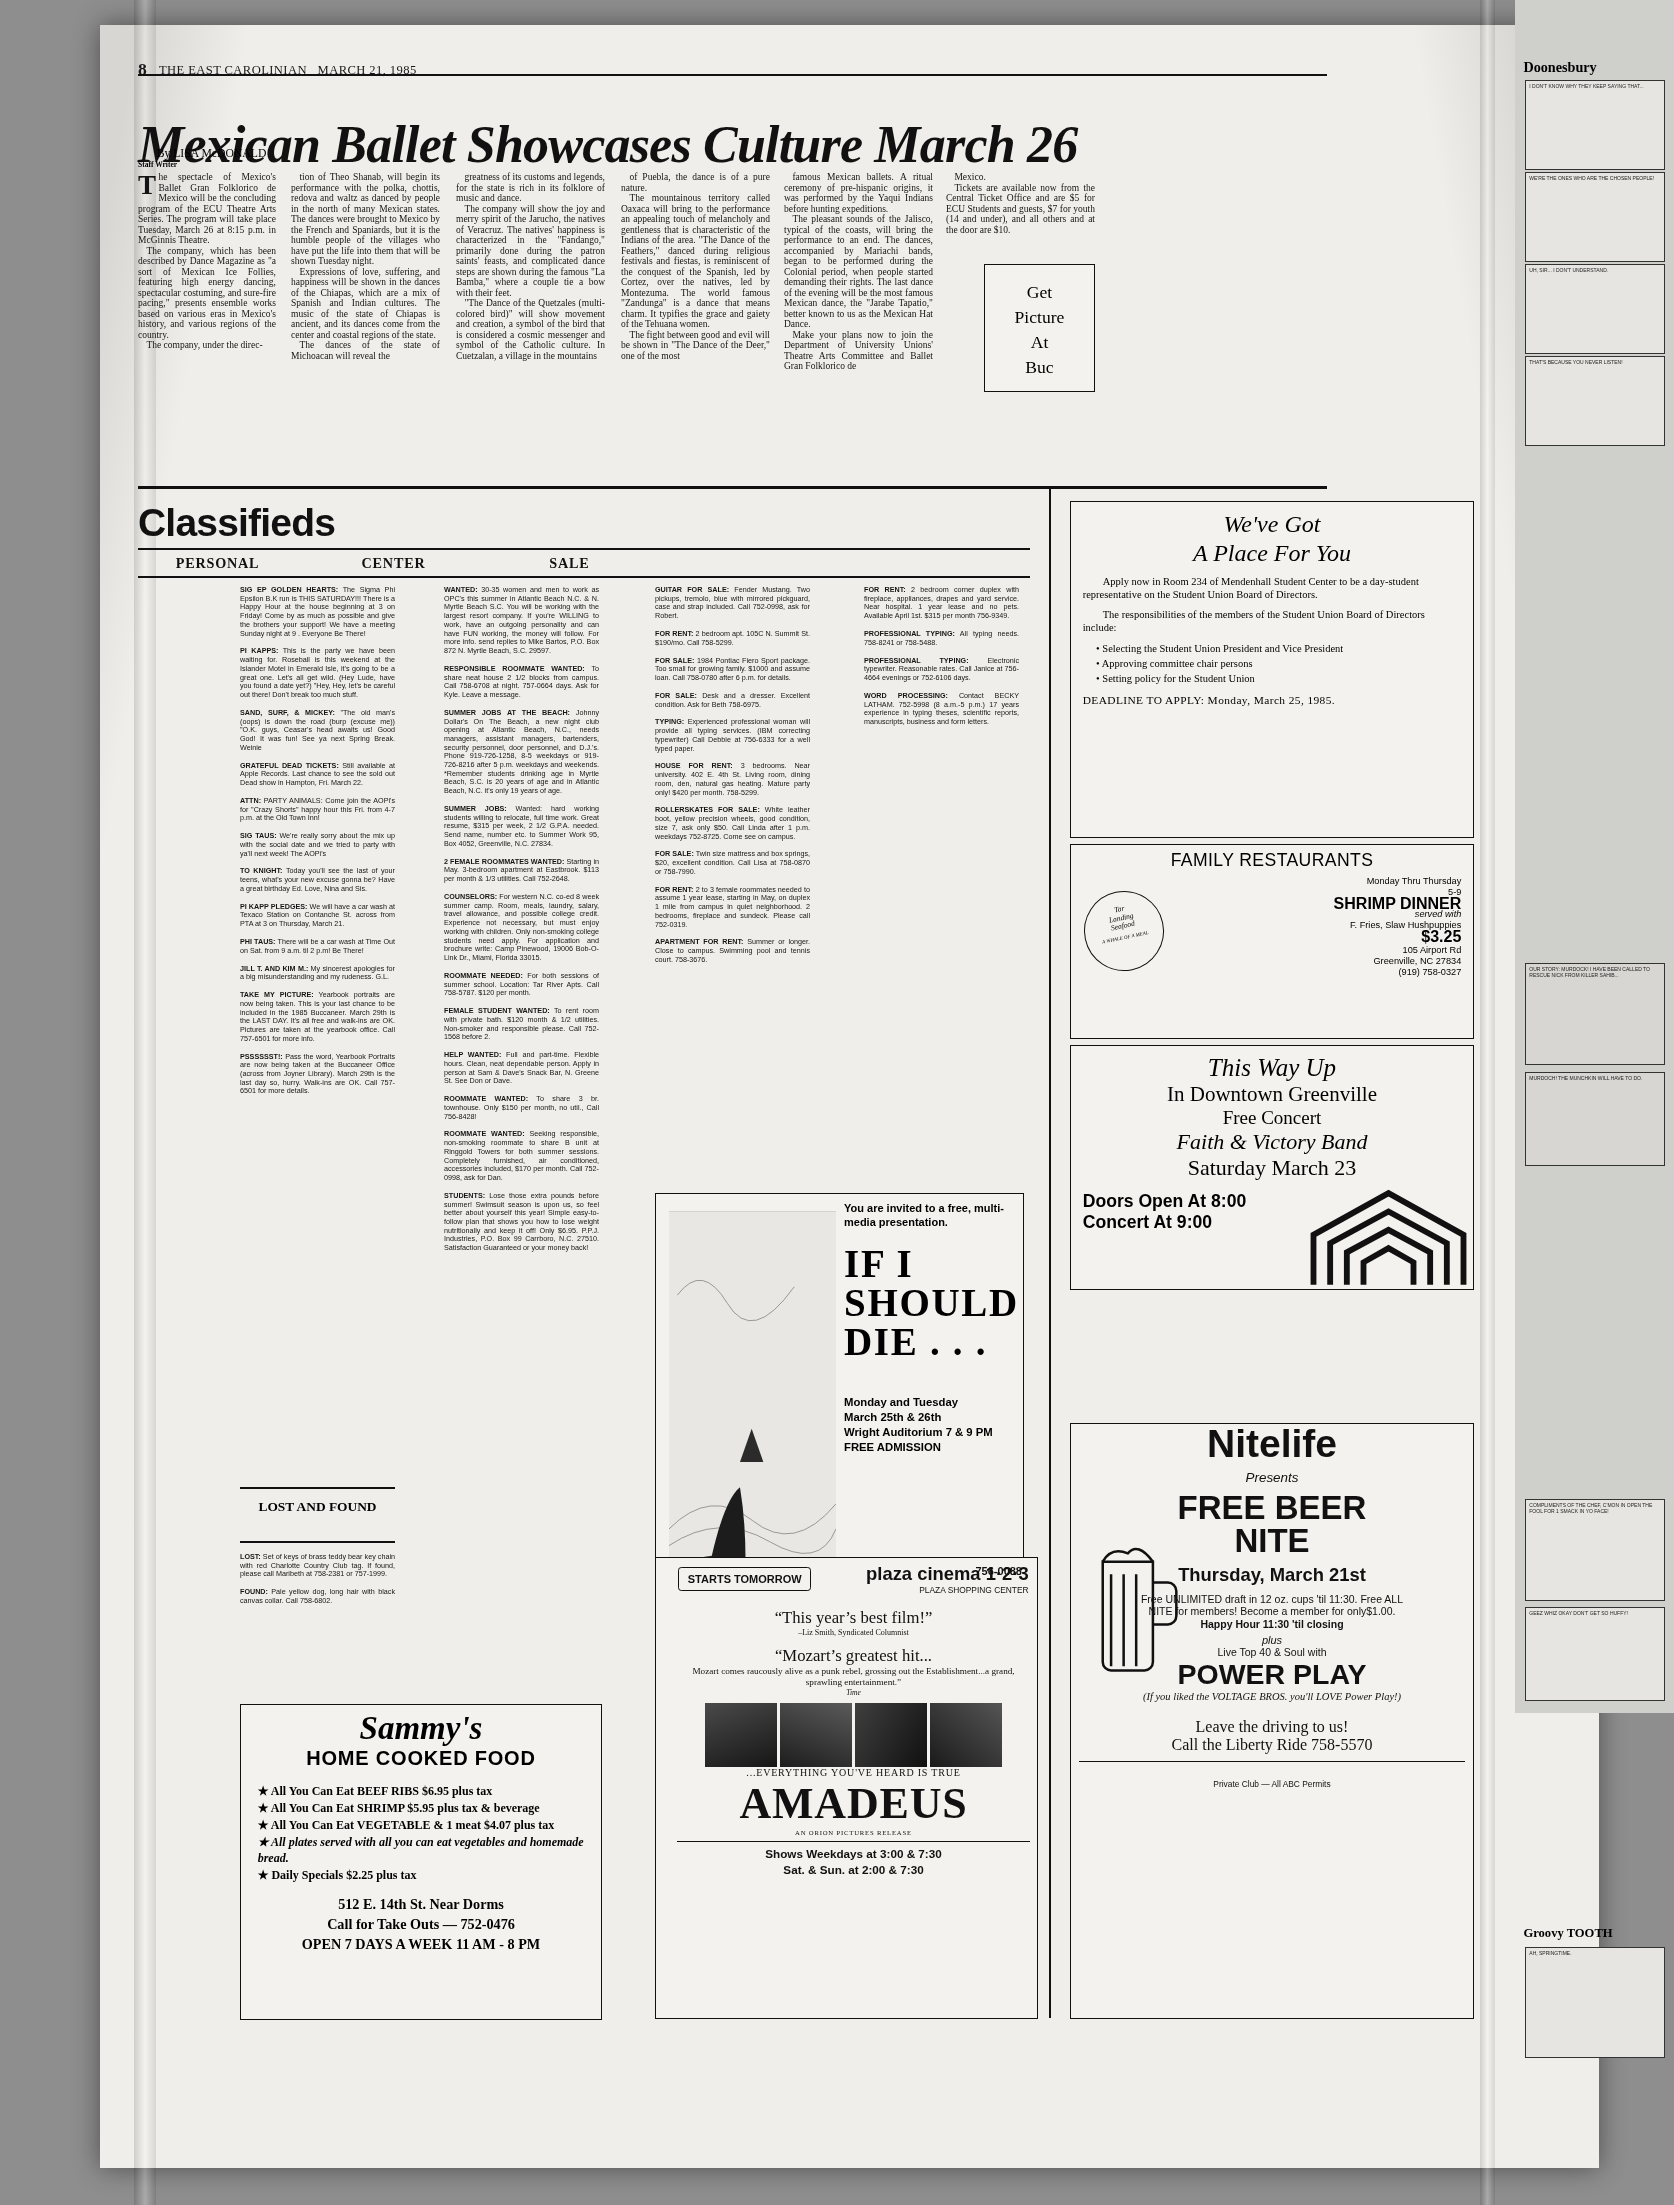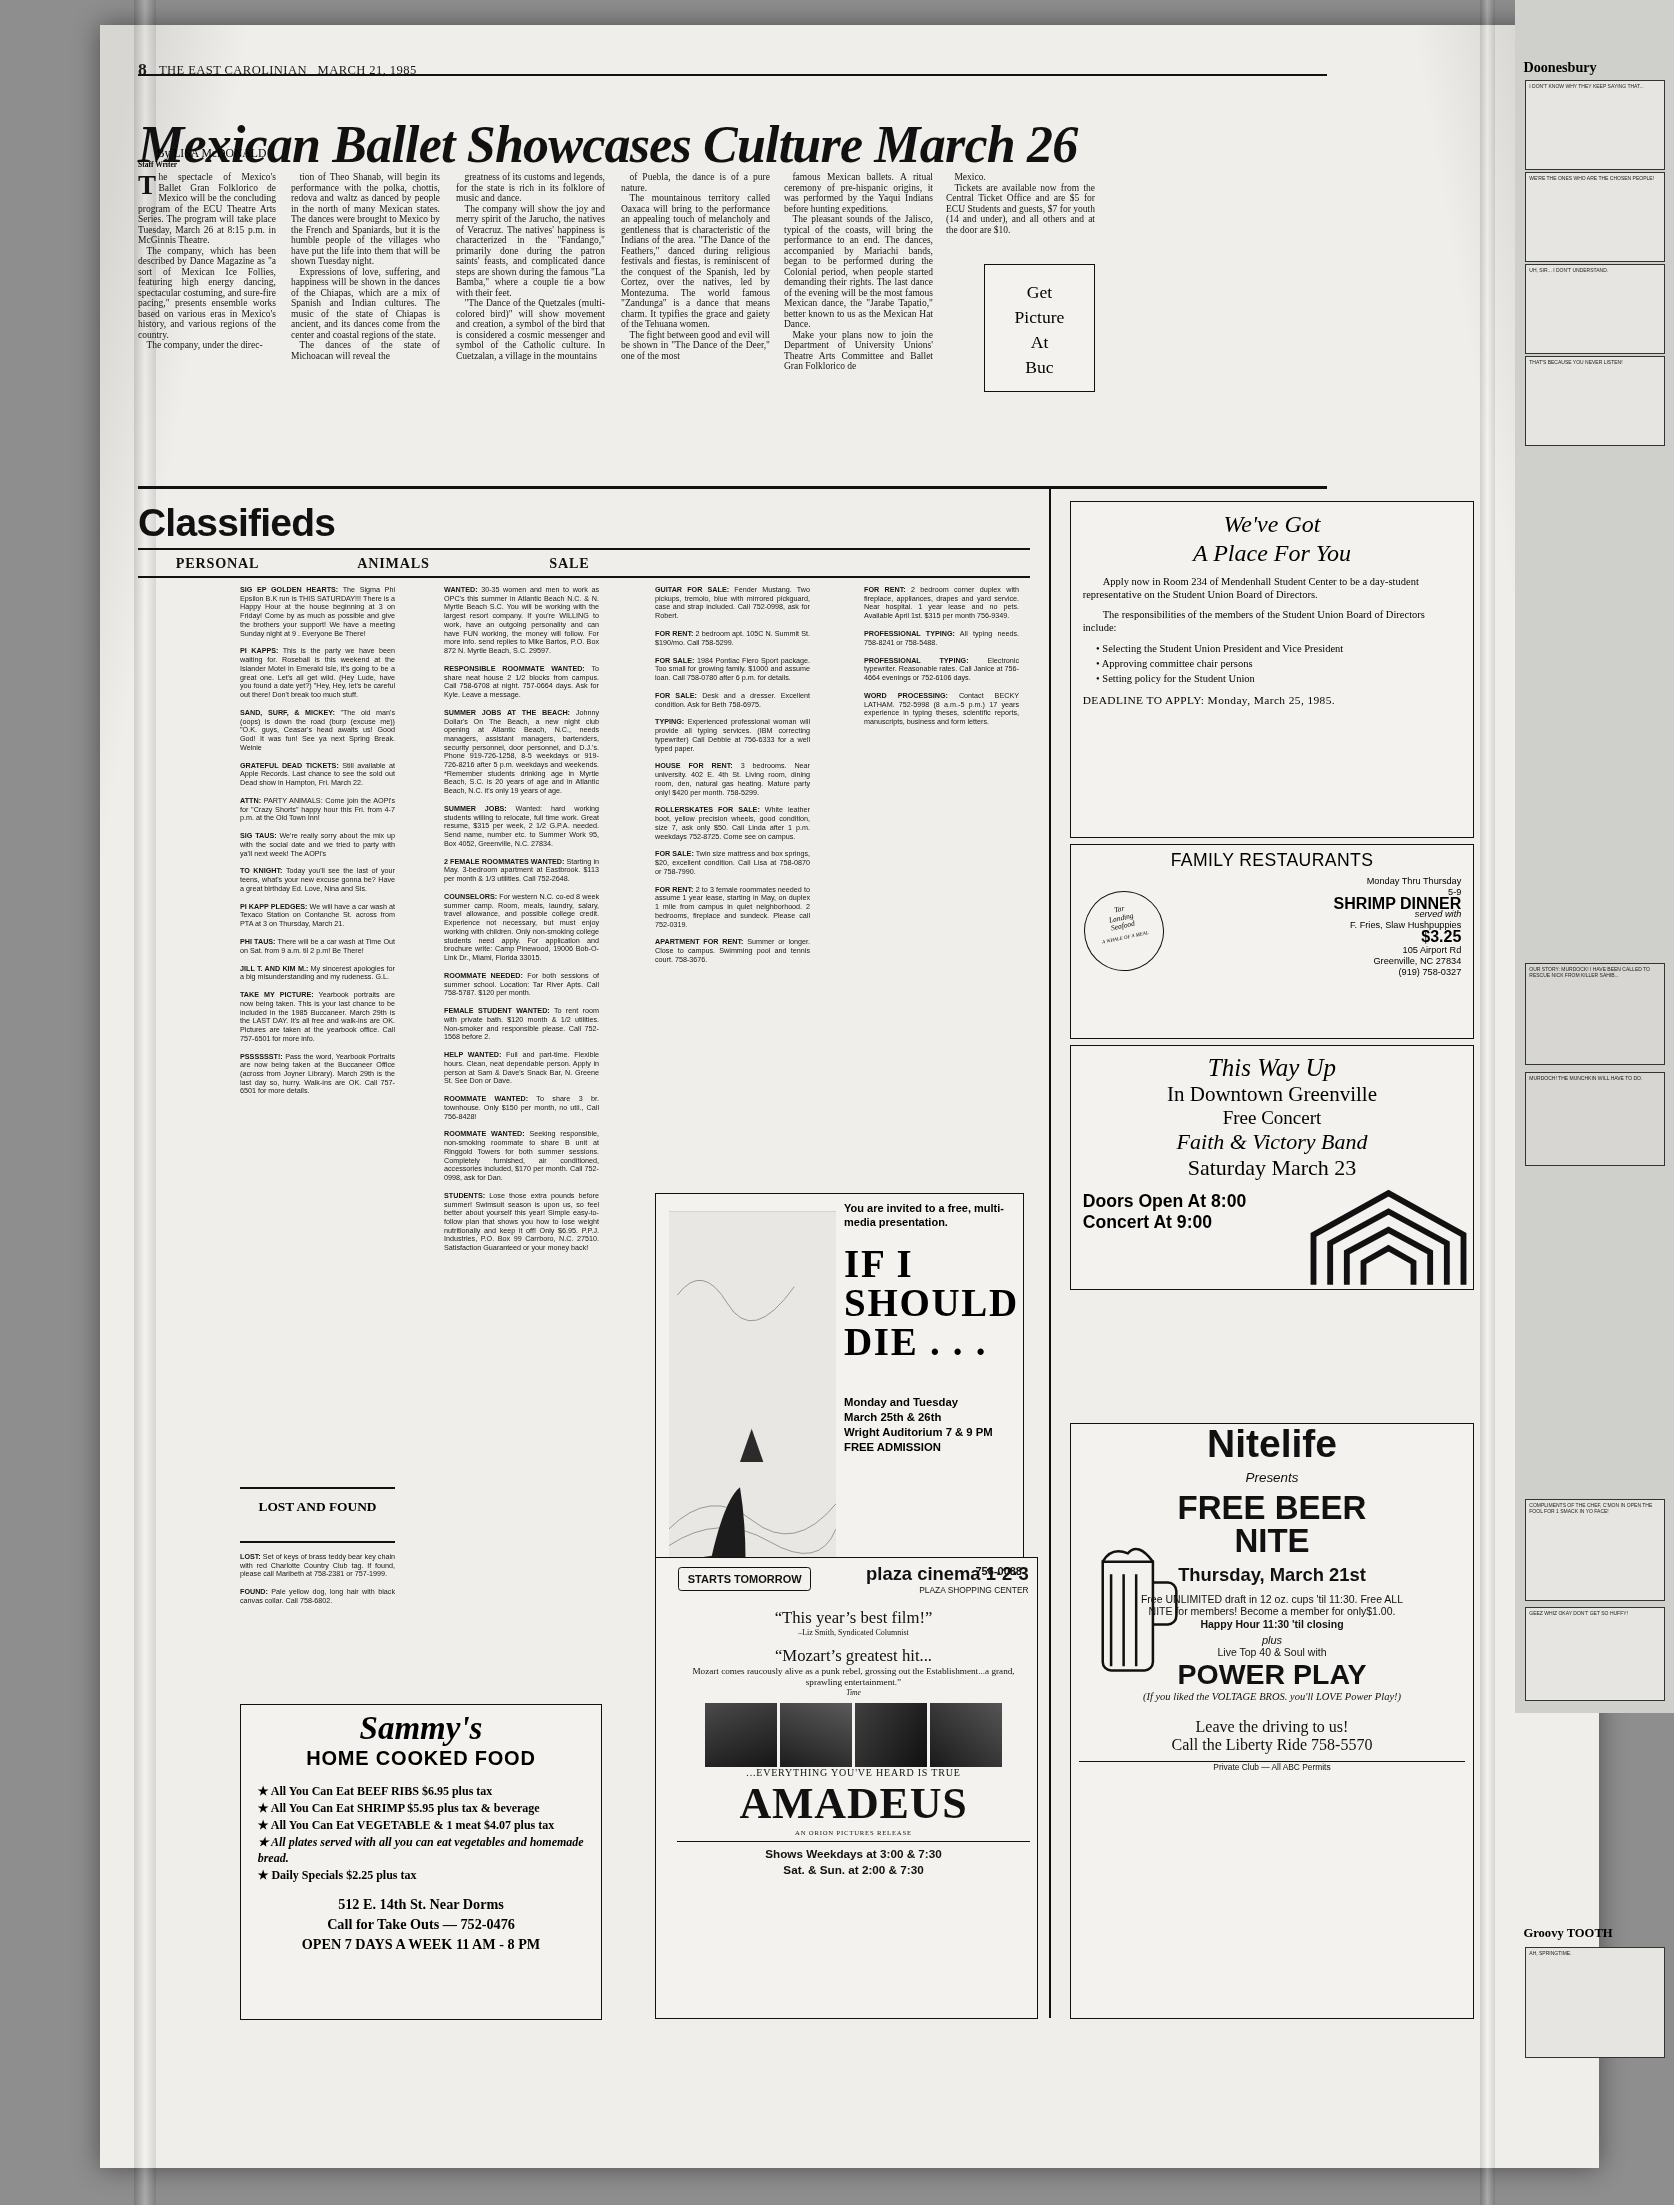--- a/index.html
+++ b/index.html
@@ -145,21 +145,21 @@
       <div>At</div>
       <div>Buc</div>
     </div>
   </div>
 
   <div class="rule" style="left:138px;top:486px;width:1189px;height:2.5px"></div>
   <div class="classifieds-title">Classifieds</div>
   <div class="rule" style="left:138px;top:548px;width:892px;height:1.7px"></div>
 
   <div class="colhead" style="left:138px;top:555px;width:159px">PERSONAL</div>
-  <div class="colhead" style="left:314px;top:555px;width:159px">ANIMALS</div>
+  <div class="colhead" style="left:314px;top:555px;width:159px">CENTER</div>
   <div class="colhead" style="left:490px;top:555px;width:159px">SALE</div>
   <div class="rule" style="left:138px;top:576px;width:892px;height:1.7px"></div>
 
   <div class="adcol" id="cc-personal" style="left:240px;top:586px;width:155px;">
       <div class="ad"><b>SIG EP GOLDEN HEARTS:</b> The Sigma Phi Epsilon B.K run is THIS SATURDAY!!! There is a Happy Hour at the house beginning at 3 on Friday! Come by as much as possible and give the brothers your support! We have a meeting Sunday night at 9 . Everyone Be There!</div>
       <div class="ad"><b>PI KAPPS:</b> This is the party we have been waiting for. Roseball is this weekend at the Islander Motel in Emerald Isle, it's going to be a great one. Let's all get wild. (Hey Lude, have you found a date yet?) "Hey, Hey, let's be careful out there! Don't break too much stuff.</div>
       <div class="ad"><b>SAND, SURF, &amp; MICKEY:</b> "The old man's (oops) is down the road (burp (excuse me)) "O.K. guys, Ceasar's head awaits us! Good God! It was fun! See ya next Spring Break. Weinie</div>
       <div class="ad"><b>GRATEFUL DEAD TICKETS:</b> Still available at Apple Records. Last chance to see the sold out Dead show in Hampton, Fri. March 22.</div>
       <div class="ad"><b>ATTN:</b> PARTY ANIMALS: Come join the AOPi's for "Crazy Shorts" happy hour this Fri. from 4-7 p.m. at the Old Town Inn!</div>
       <div class="ad"><b>SIG TAUS:</b> We're really sorry about the mix up with the social date and we tried to party with ya'll next week! The AOPi's</div>
@@ -341,21 +341,21 @@
     <div class="free">NITE</div>
     <div class="thu" style="margin-top:6.7px">Thursday, March 21st</div>
     <div class="sm" style="margin:6.7px 59px 0">Free UNLIMITED draft in 12 oz. cups 'til 11:30. Free ALL NITE for members! Become a member for only$1.00.</div>
     <div class="sm" style="font-weight:bold">Happy Hour 11:30 'til closing</div>
     <div style="font-style:italic;font-size:11px;margin-top:3.3px">plus</div>
     <div class="sm">Live Top 40 &amp; Soul with</div>
     <div class="pp">POWER PLAY</div>
     <div style="font-style:italic;font-size:10.5px;font-family:'Liberation Serif',serif">(If you liked the VOLTAGE BROS. you'll LOVE Power Play!)</div>
     <div style="font-family:'Liberation Serif',serif;font-size:16px;margin-top:16px">Leave the driving to us!</div>
     <div style="font-family:'Liberation Serif',serif;font-size:16px">Call the Liberty Ride 758-5570</div>
-    <div style="border-top:0.8px solid #111;margin:6.7px 8.4px 0;font-size:8.4px;padding-top:0">Private Club — All ABC Permits</div>
+    <div style="border-top:0.8px solid #111;margin:6.7px 8.4px 0;font-size:8.4px;padding-top:17px">Private Club — All ABC Permits</div>
     <svg style="position:absolute;left:15px;top:100px;width:92px;height:159px" viewBox="0 0 110 190">
       <g stroke="#111" stroke-width="3" fill="none">
         <path d="M20 45 h60 v120 a10 10 0 0 1 -10 10 h-40 a10 10 0 0 1 -10 -10 z"></path>
         <path d="M80 70 h18 a10 10 0 0 1 10 10 v30 a10 10 0 0 1 -10 10 h-18"></path>
         <path d="M20 45 q10 -18 30 -10 q12 -14 30 10"></path>
         <path d="M30 60 v110 M45 60 v110 M60 60 v110"></path>
       </g>
     </svg>
   </div>
 

